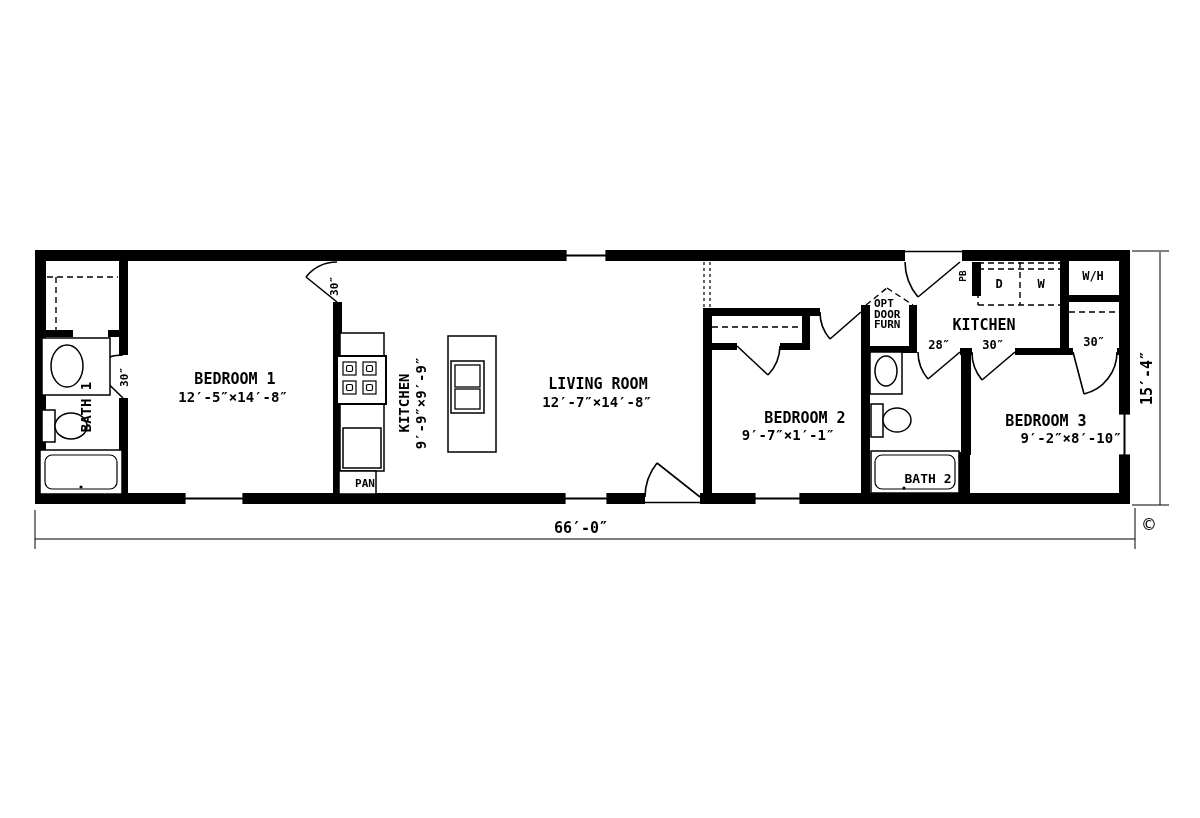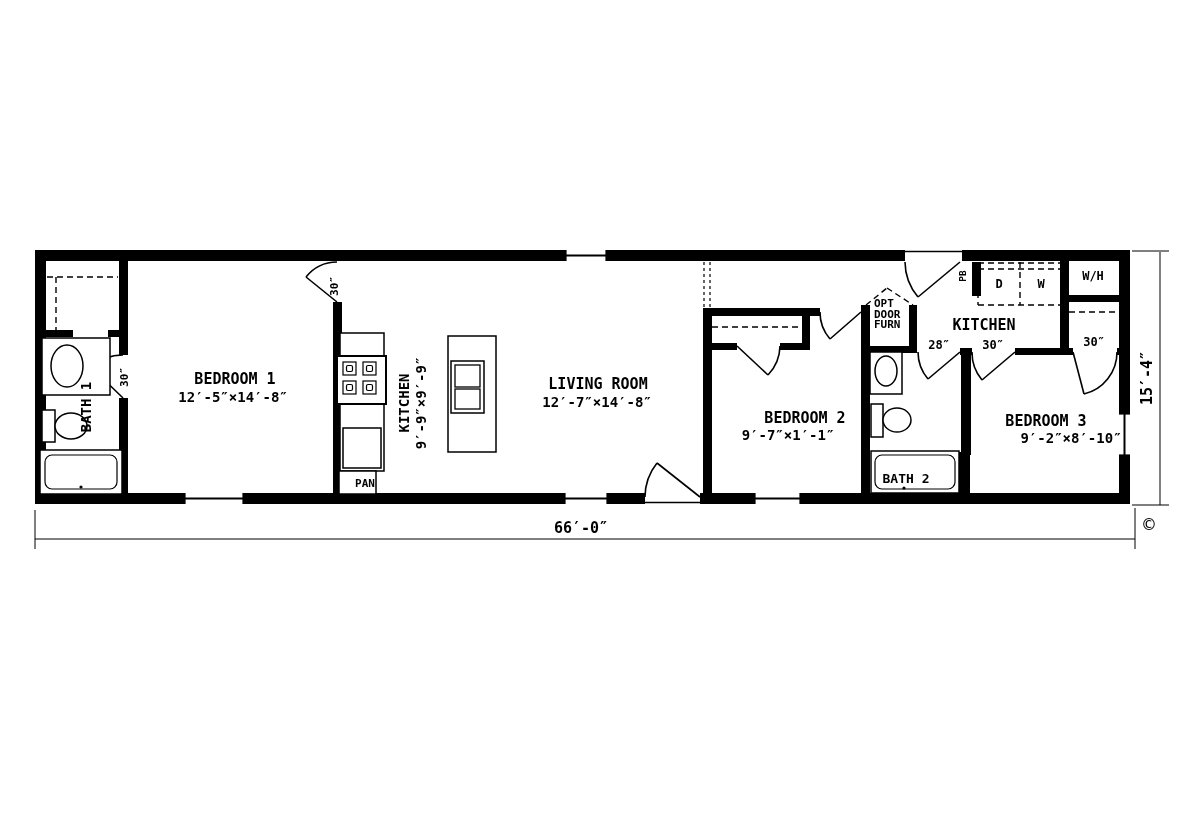--- a/index.html
+++ b/index.html
@@ -203,21 +203,21 @@
   <div class="lbl fs15" style="left:598px;top:384px;">LIVING ROOM</div>
   <div class="lbl fs14" style="left:597px;top:402px;">12′-7″×14′-8″</div>
 
   <div class="lbl fs15" style="left:805px;top:418px;">BEDROOM 2</div>
   <div class="lbl fs14" style="left:788px;top:435px;">9′-7″×1′-1″</div>
 
   <div class="lbl fs15" style="left:1046px;top:421px;">BEDROOM 3</div>
   <div class="lbl fs14" style="left:1046px;top:438px;margin-left:25px;">9′-2″×8′-10″</div>
 
   <div class="lbl vert fs14" style="left:86px;top:407px;">BATH 1</div>
-  <div class="lbl fs13" style="left:906px;top:478px;">BATH 2</div>
+  <div class="lbl fs13" style="left:928px;top:478px;">BATH 2</div>
   <div class="lbl fs15" style="left:984px;top:325px;">KITCHEN</div>
 
   <div class="lbl fs12" style="left:1093px;top:276px;">W/H</div>
   <div class="lbl fs12" style="left:999px;top:284px;">D</div>
   <div class="lbl fs12" style="left:1041px;top:284px;">W</div>
   <div class="lbl vert fs9" style="left:963px;top:276px;">PB</div>
   <div class="lbl fs11" style="left:357px;top:483px;margin-left:8px;">PAN</div>
 
   <div class="furnwrap furn">
     <div>OPT</div>

